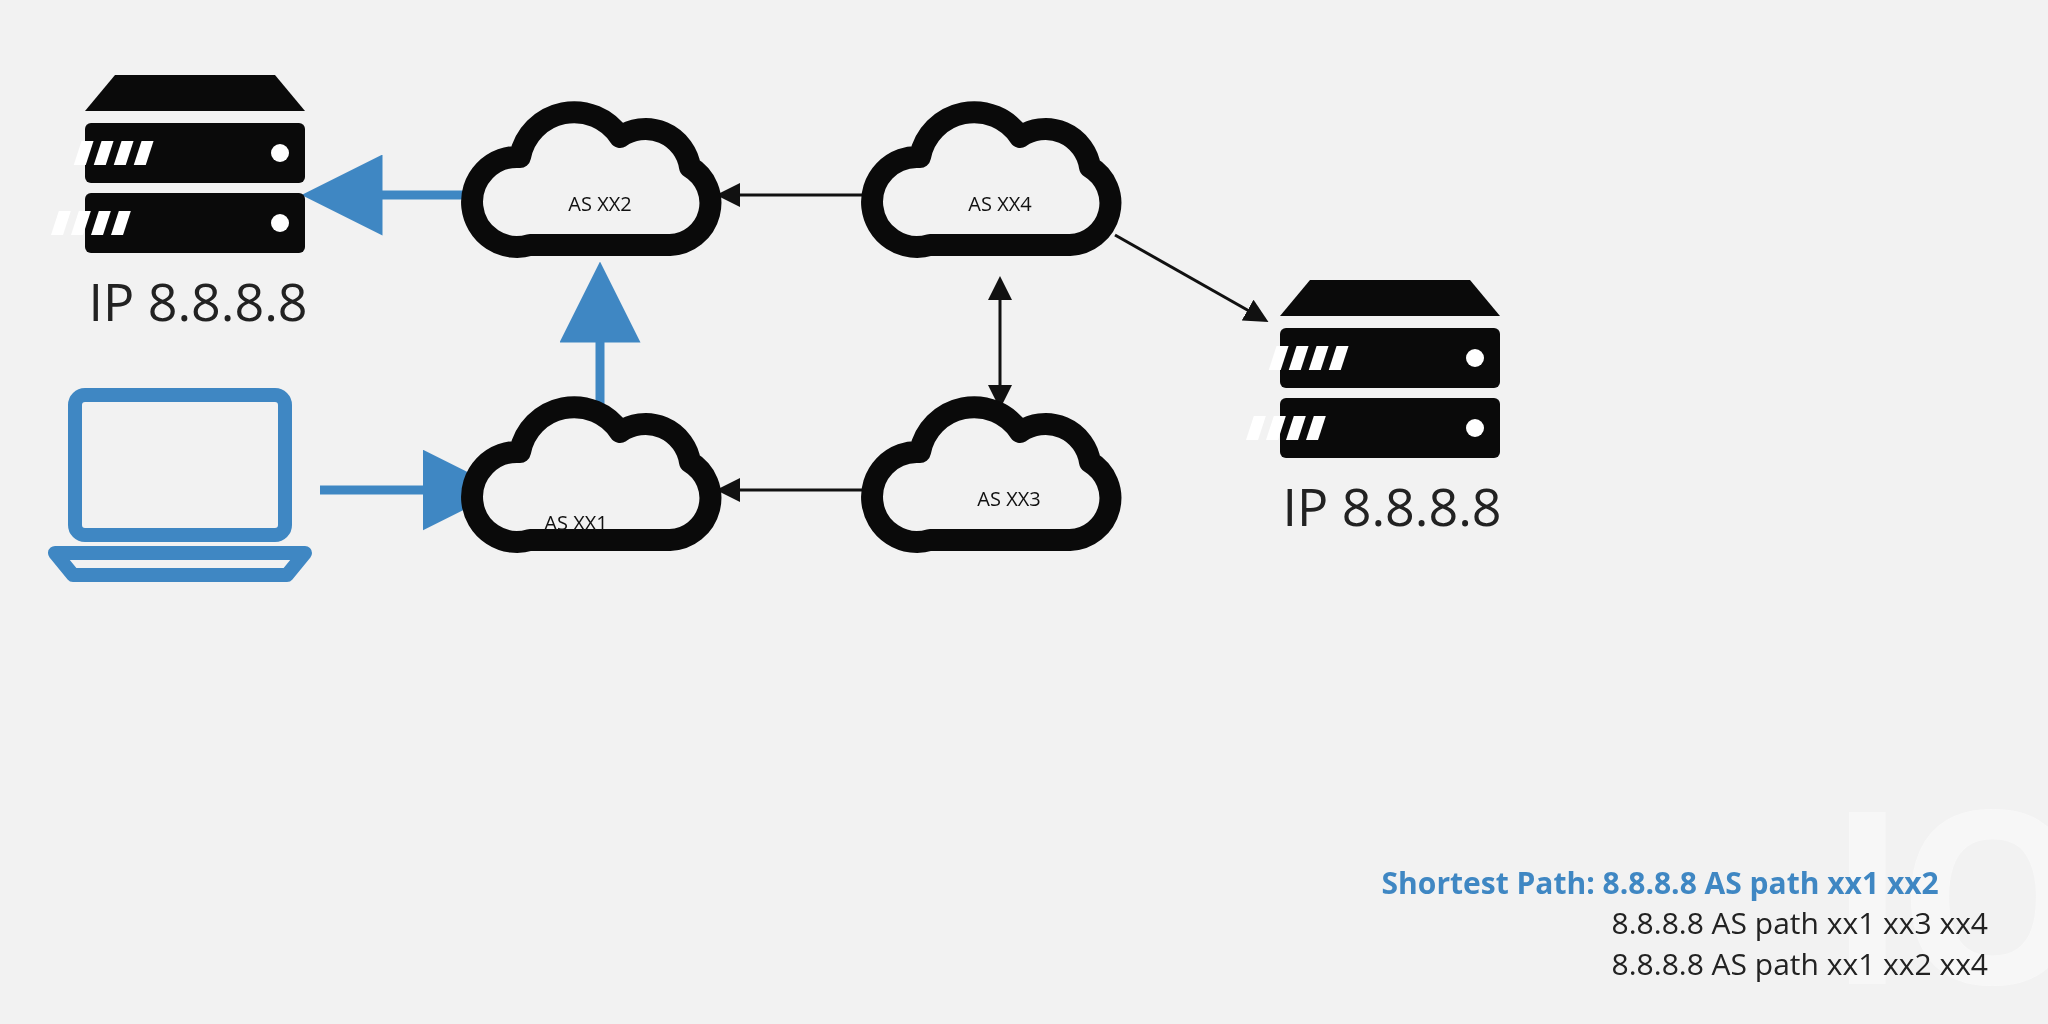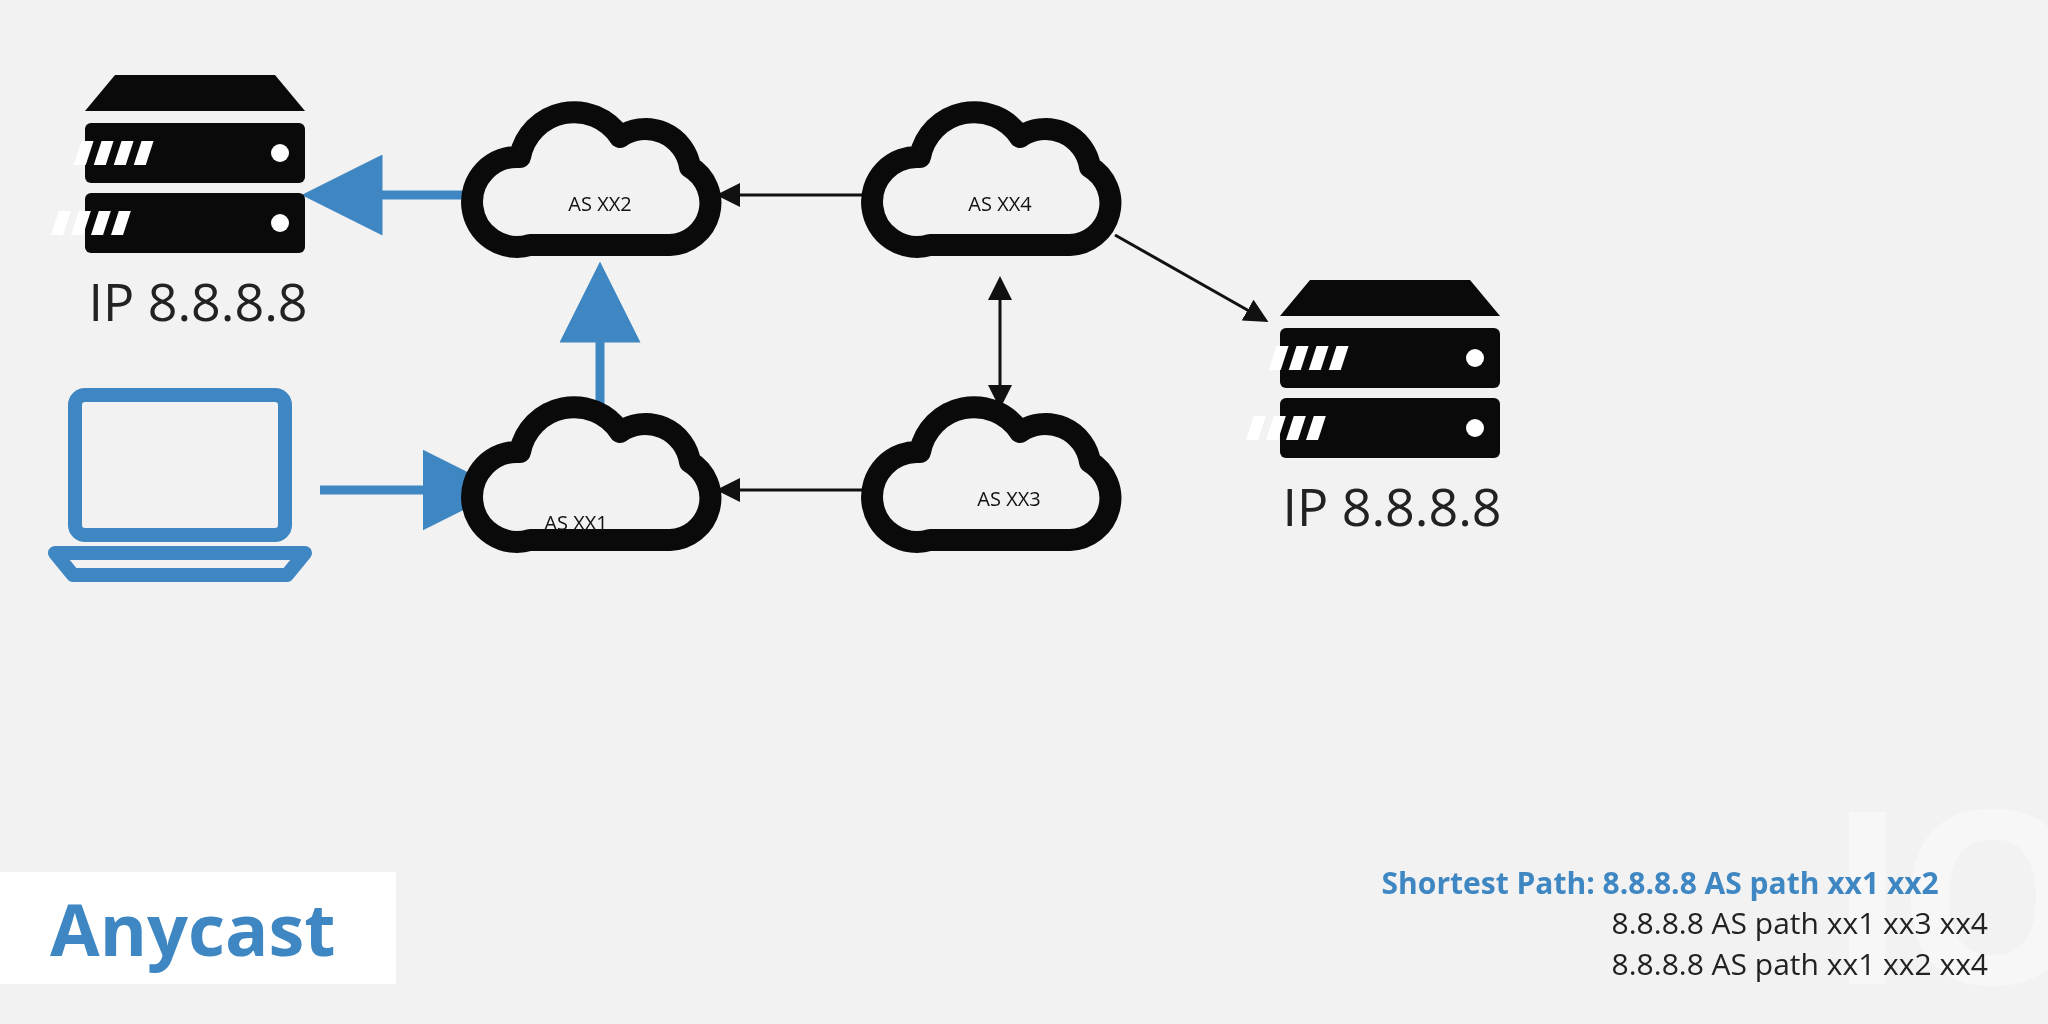--- a/index.html
+++ b/index.html
@@ -158,23 +158,20 @@
   </svg>
 
   <div class="cloud-label" style="left:600px; top:203px;">AS XX2</div>
   <div class="cloud-label" style="left:1000px; top:203px;">AS XX4</div>
   <div class="cloud-label" style="left:576px; top:498px;margin-top:24px;">AS XX1</div>
   <div class="cloud-label" style="left:1000px; top:498px;margin-left:9px;">AS XX3</div>
 
   <div class="ip-label" style="left:198px; top:265px;">IP 8.8.8.8</div>
   <div class="ip-label" style="left:1392px; top:470px;">IP 8.8.8.8</div>
 
-  <div class="title-box">
-    <div class="title">Anycast</div>
-  </div>
 
   <div class="paths-box">
     <div class="shortest">Shortest Path: 8.8.8.8 AS path xx1 xx2</div>
     <div class="indented">8.8.8.8 AS path xx1 xx3 xx4</div>
     <div class="indented">8.8.8.8 AS path xx1 xx2 xx4</div>
   </div>
 
 </div>
 
 </body></html>

